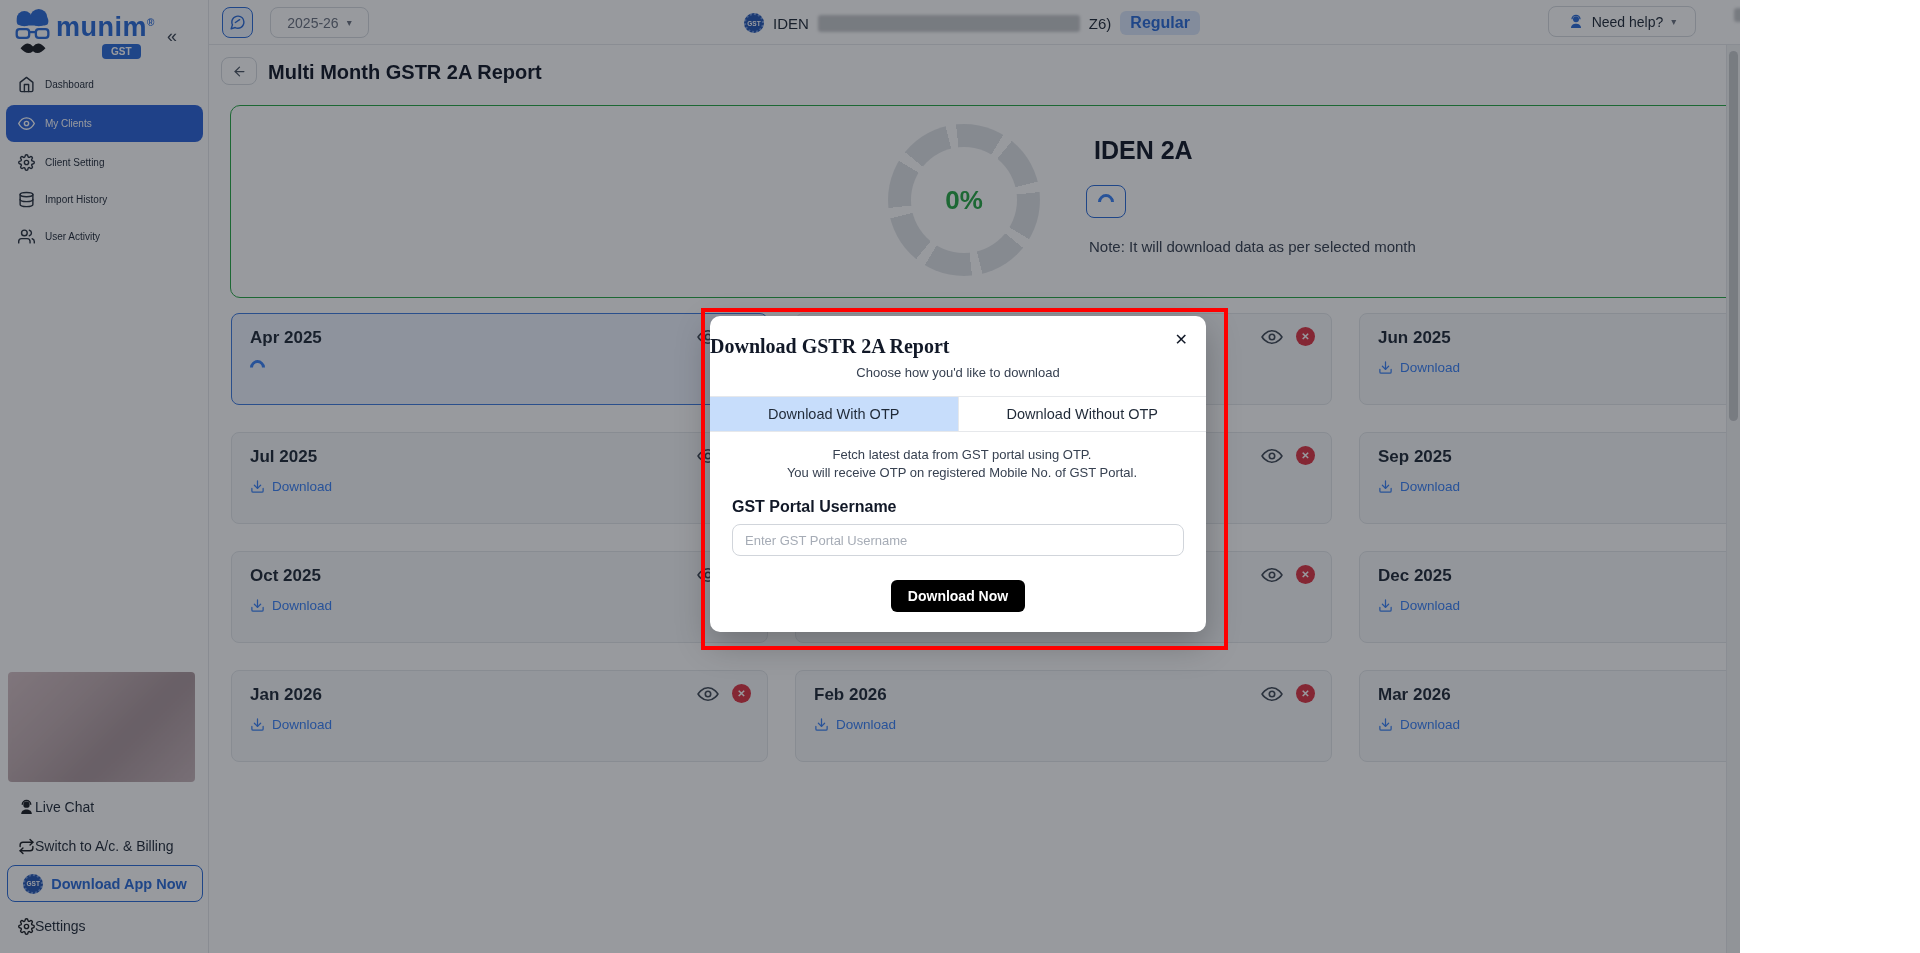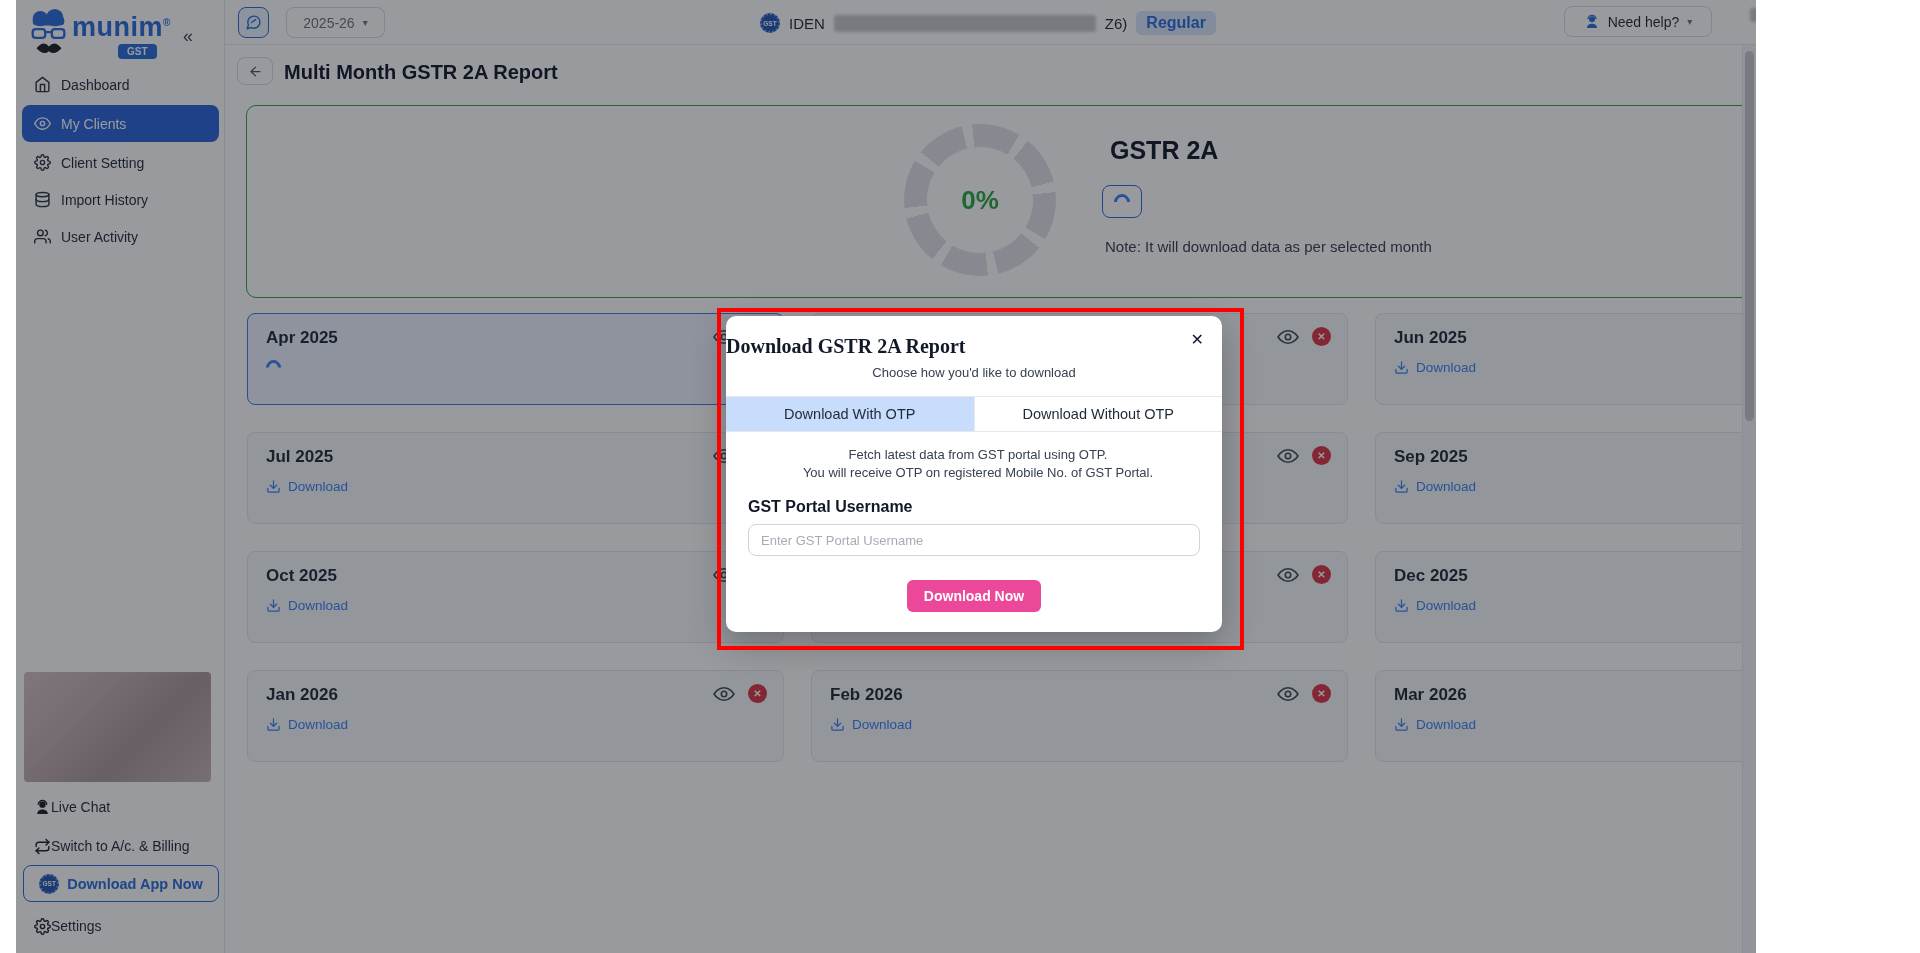--- a/index.html
+++ b/index.html
@@ -1,28 +1,28 @@
 <!DOCTYPE html>
 <html><head>
 <meta charset="utf-8">
 <style>
   * { margin:0; padding:0; box-sizing:border-box; }
   body { font-family:"Liberation Sans", sans-serif; background:#fff; }
-  .app { position:relative; width:1740px; height:953px; overflow:hidden; background:#fff;margin-left:16px; }
+  .app { position:relative; width:1740px; height:953px; overflow:hidden; background:#fff; }
 
   
   .sidebar { position:absolute; left:0; top:0; width:209px; height:953px; background:#fff; border-right:1px solid #e4e6ea; z-index:1; }
   .logo-row { position:absolute; left:10px; top:8px; display:flex; align-items:flex-start; }
   .logo-mark { width:46px; height:52px; }
   .wordmark { font-size:27px; font-weight:bold; color:#2b6cd9; letter-spacing:.5px; line-height:1; margin-top:6px; }
   .wordmark sup { font-size:10px; }
   .gst-pill { display:inline-block; margin-left:46px; margin-top:2px; background:#2b6cd9; color:#fff; font-size:10px; font-weight:bold; padding:2px 9px; border-radius:4px; }
   .collapse { position:absolute; left:167px; top:26px; font-size:18px; color:#3c4654; cursor:pointer; }
   .nav { position:absolute; left:6px; top:68px; width:197px; }
-  .nav-item { display:flex; align-items:center; gap:10px; height:33px; margin-bottom:4px; padding:0 12px; border-radius:8px; font-size:14px; color:#1f2937; cursor:pointer; }
+  .nav-item { display:flex; align-items:center; gap:10px; height:33px; margin-bottom:4px; padding:0 12px; border-radius:8px; font-size:10px; color:#1f2937; cursor:pointer; }
   .nav-item svg { width:17px; height:17px; stroke:#2a3340; stroke-width:2; fill:none; stroke-linecap:round; stroke-linejoin:round; flex:none; }
   .nav-item.active { background:#2b63d9; color:#fff; height:37px; }
   .nav-item.active svg { stroke:#fff; }
   .ad-wrap { position:absolute; left:8px; top:672px; width:187px; height:110px; border-radius:4px; overflow:hidden; }
   .ad-blur { position:absolute; inset:-12px; background:linear-gradient(135deg,#d9c4c8 0%,#c2aeb2 35%,#ab979c 60%,#cdbabf 100%); filter:blur(7px); }
   .foot { position:absolute; left:6px; width:197px; }
   .foot-item { display:flex; align-items:center; padding:0 12px; height:30px; font-size:14px; color:#1f2937; cursor:pointer; }
   .foot-item svg { width:17px; height:17px; flex:none; }
   .dl-app-btn { position:absolute; left:7px; top:865px; width:196px; height:37px; border:1px solid #2b6cd9; border-radius:8px; display:flex; align-items:center; justify-content:center; gap:8px; color:#2b6cd9; font-size:14.5px; font-weight:bold; background:#fff; cursor:pointer; }
   .gst-coin { display:inline-flex; align-items:center; justify-content:center; width:20px; height:20px; border-radius:50%; background:#2456b4; color:#fff; font-size:6.5px; font-weight:bold; border:2px dotted #6f97dd; flex:none; }
@@ -85,21 +85,21 @@
   .modal-title { margin-top:19px; text-align:left; font-size:20px; font-weight:bold; color:#111827;font-family:Liberation Serif, serif; }
   .modal-sub { margin-top:7px; text-align:center; font-size:13px; color:#374151; }
   .tabs { display:flex; margin-top:16px; border-top:1px solid #e6e8eb; border-bottom:1px solid #e6e8eb; }
   .tab { flex:1; height:34px; display:flex; align-items:center; justify-content:center; font-size:14.5px; color:#1f2937; cursor:pointer; background:#fff; }
   .tab.active { background:#c7ddfb; font-weight:500; }
   .tab + .tab { border-left:1px solid #e6e8eb; }
   .modal-desc { margin-top:14px; text-align:center; font-size:13px; color:#374151; line-height:1.4;padding-left:8px; }
   .field-label { margin:16px 22px 0; font-size:16px; font-weight:bold; color:#111827; }
   .field-input { display:block; margin:8px 22px 0; width:452px; height:32px; border:1px solid #d1d5db; border-radius:8px; padding:0 12px; font-size:13px; color:#1f2937; font-family:"Liberation Sans", sans-serif; outline:none; }
   .field-input::placeholder { color:#a6acb6; }
-  .modal-btn { display:block; margin:24px auto 0; padding:8px 17px; background:#ec4899; color:#fff; font-size:14px; font-weight:bold; border:none; border-radius:6px; cursor:pointer; font-family:"Liberation Sans", sans-serif; }
+  .modal-btn { display:block; margin:24px auto 0; padding:8px 17px; background:#000000; color:#fff; font-size:14px; font-weight:bold; border:none; border-radius:6px; cursor:pointer; font-family:"Liberation Sans", sans-serif; }
   .red-rect { position:absolute; left:701px; top:308px; width:527px; height:342px; border:4px solid #ff0000; z-index:70; pointer-events:none; }
 </style>
 </head>
 <body>
 
 <div class="app">
 
   <div class="sidebar">
     <div class="logo-row">
       <svg class="logo-mark" viewBox="0 0 48 52">
@@ -240,21 +240,21 @@
       </svg>
   </div>
   <div class="page-title">Multi Month GSTR 2A Report</div>
 
   <div class="panel">
     <div class="ring">
       <div class="ring-hole">
           <span class="ring-pct">0%</span>
         </div>
     </div>
-    <div class="panel-h">GSTR 2A</div>
+    <div class="panel-h">IDEN 2A</div>
     <div class="loader-btn">
         <span class="spinner"></span>
       </div>
     <div class="panel-note">Note: It will download data as per selected month</div>
     <div class="select-all">
       <span class="checkbox"></span>
       <span class="select-all-label">Select All</span>
     </div>
   </div>
 

